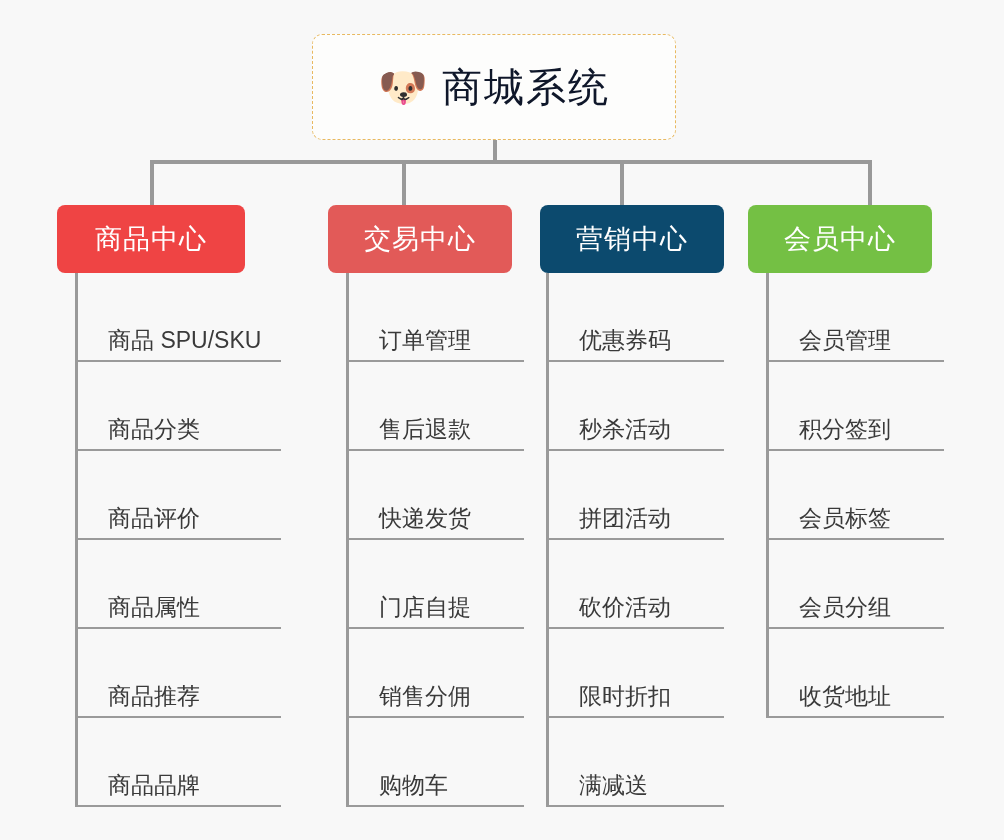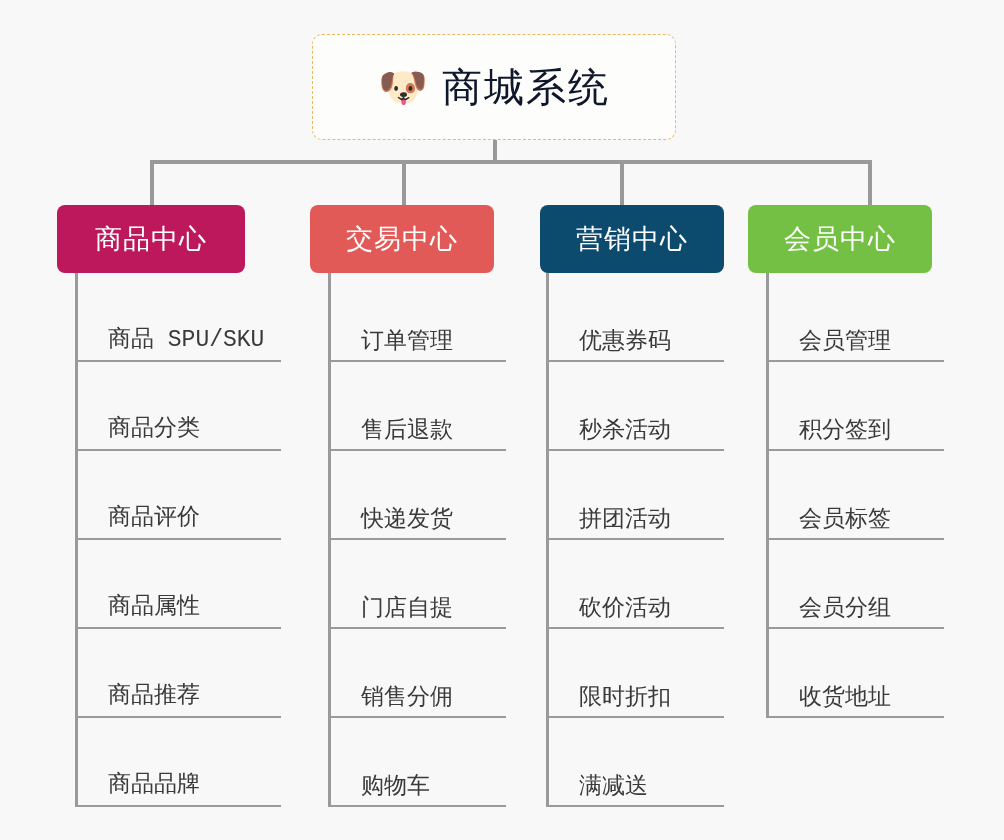--- a/index.html
+++ b/index.html
@@ -79,21 +79,21 @@
   .drop-2 { left: 402px; }
   .drop-3 { left: 620px; }
   .drop-4 { left: 868px; }
 
   
   .branch {
     position: absolute;
     top: 205px;
   }
   .branch-1 { left: 57px;  width: 230px; }
-  .branch-2 { left: 310px; width: 200px; }
+  .branch-2 { left: 328px; width: 200px; }
   .branch-3 { left: 528px; width: 200px; }
   .branch-4 { left: 748px; width: 200px; }
 
   .category-box {
     width: 188px;
     height: 68px;
     box-sizing: border-box;
     border-radius: 8px;
     display: flex;
     align-items: center;
@@ -116,21 +116,21 @@
   .leaf-item {
     height: 89px;
     box-sizing: border-box;
     border-bottom: 2px solid #9a9a9a;
     display: flex;
     align-items: flex-end;
     width: 175px;
     padding-left: 30px;
     padding-bottom: 3px;
   }
-  .branch-1 .leaf-item { width: 203px; font-family: Liberation Mono, monospace; }
+  .branch-1 .leaf-item { width: 203px; }
   .leaf-label {
     font-size: 23px;
     color: #3a3a3a;
     line-height: 1.25;
     white-space: nowrap;
     transform: translateY(-2px);
   }
 </style>
 </head>
 <body style="background: rgb(248, 248, 248);">
@@ -143,21 +143,21 @@
   </div>
 
   <div class="stem-vertical" style="background: rgb(153, 153, 153);"></div>
   <div class="bus-horizontal" style="background: rgb(153, 153, 153);"></div>
   <div class="drop drop-1" style="background: rgb(153, 153, 153);"></div>
   <div class="drop drop-2" style="background: rgb(153, 153, 153);"></div>
   <div class="drop drop-3" style="background: rgb(153, 153, 153);"></div>
   <div class="drop drop-4" style="background: rgb(153, 153, 153);"></div>
 
   <div class="branch branch-1">
-    <div class="category-box" style="background-color: #be185d; justify-content: center;">
+    <div class="category-box" style="background-color: #ef4444; justify-content: center;">
       <span>商品中心</span>
     </div>
     <div class="leaf-list">
       <div class="leaf-item">
           <span class="leaf-label">商品 SPU/SKU</span>
         </div>
       <div class="leaf-item">
           <span class="leaf-label">商品分类</span>
         </div>
       <div class="leaf-item">

